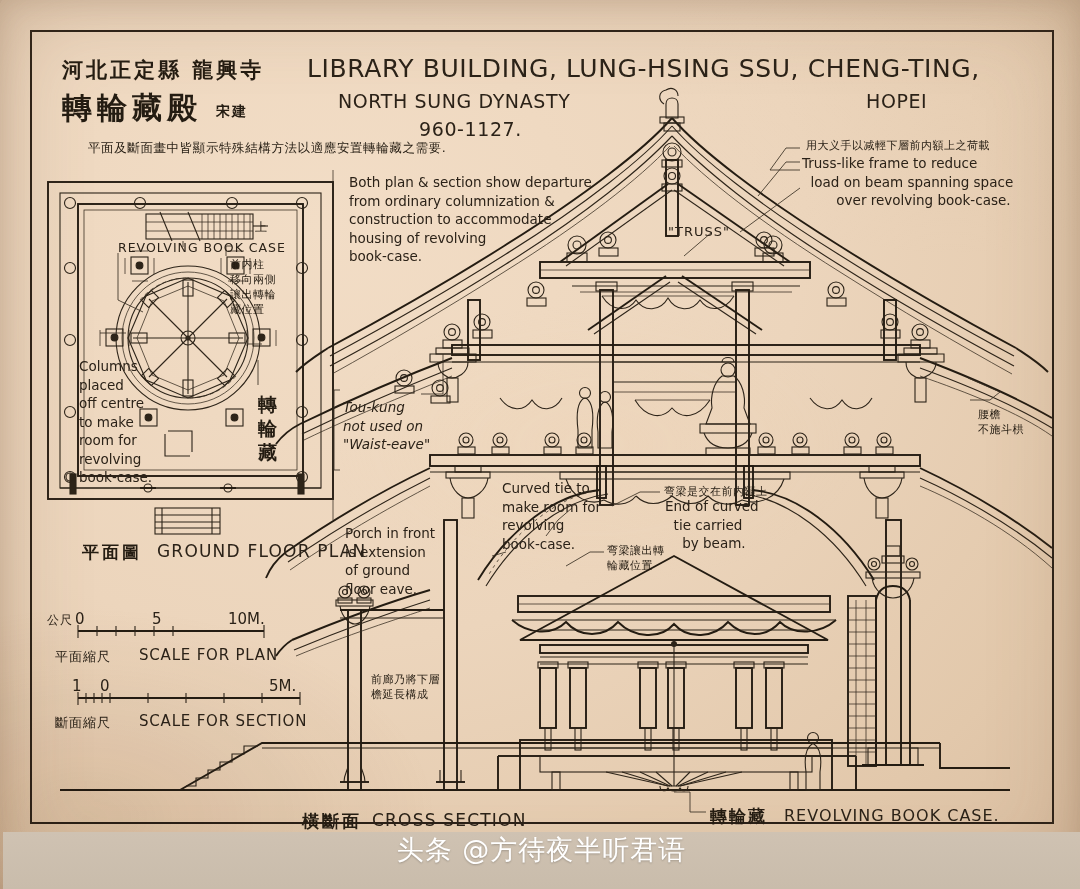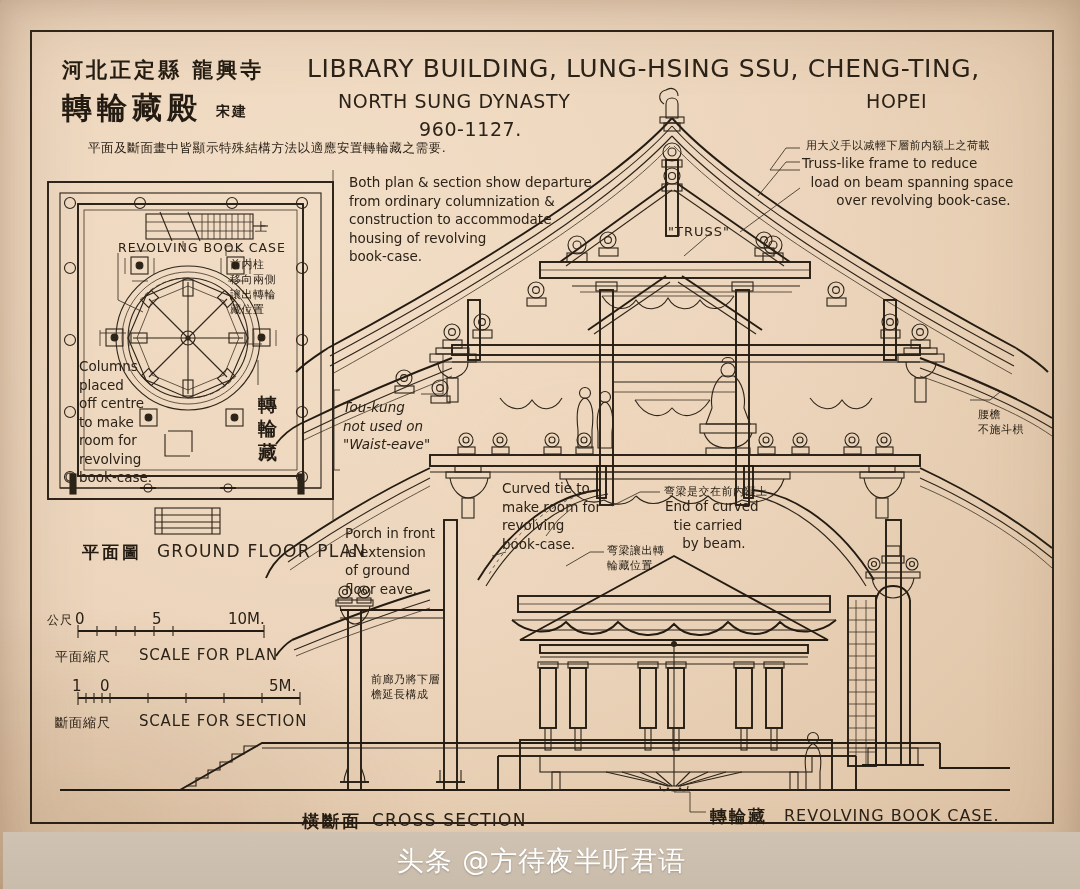--- a/index.html
+++ b/index.html
@@ -25,21 +25,21 @@
   }
   #vig{
     position:absolute;inset:0;pointer-events:none;
     box-shadow:inset 0 0 90px rgba(120,85,55,.30), inset 0 0 26px rgba(110,80,50,.18);
   }
 
   
   #wm-bar{
     position:absolute;left:3px;right:0;bottom:0;height:57px;
     background:linear-gradient(180deg,#cfc2b2 0%,#c9bcab 100%);
-    display:flex;align-items:center;justify-content:center;
+    display:flex;justify-content:center;
   }
   #wm-text{
     font-size:27px;color:#ffffff;letter-spacing:1px;
     text-shadow:0 1px 2px rgba(0,0,0,.22);
     font-family:"DejaVu Sans",sans-serif;
   }
 
   
   .frame-outer{
     position:absolute;left:30px;top:30px;width:1020px;height:790px;

